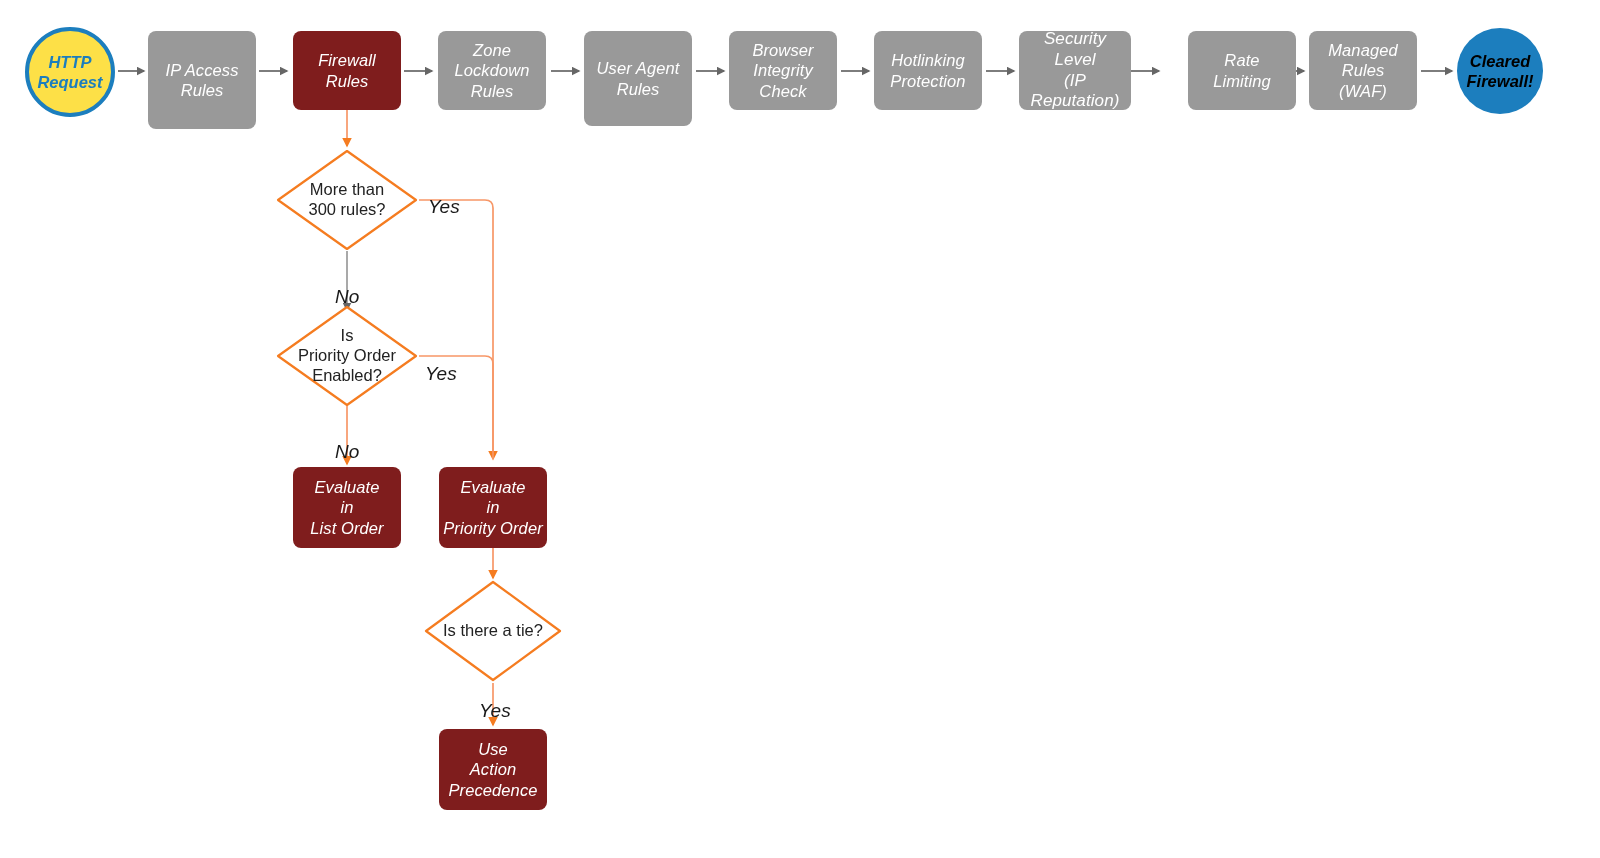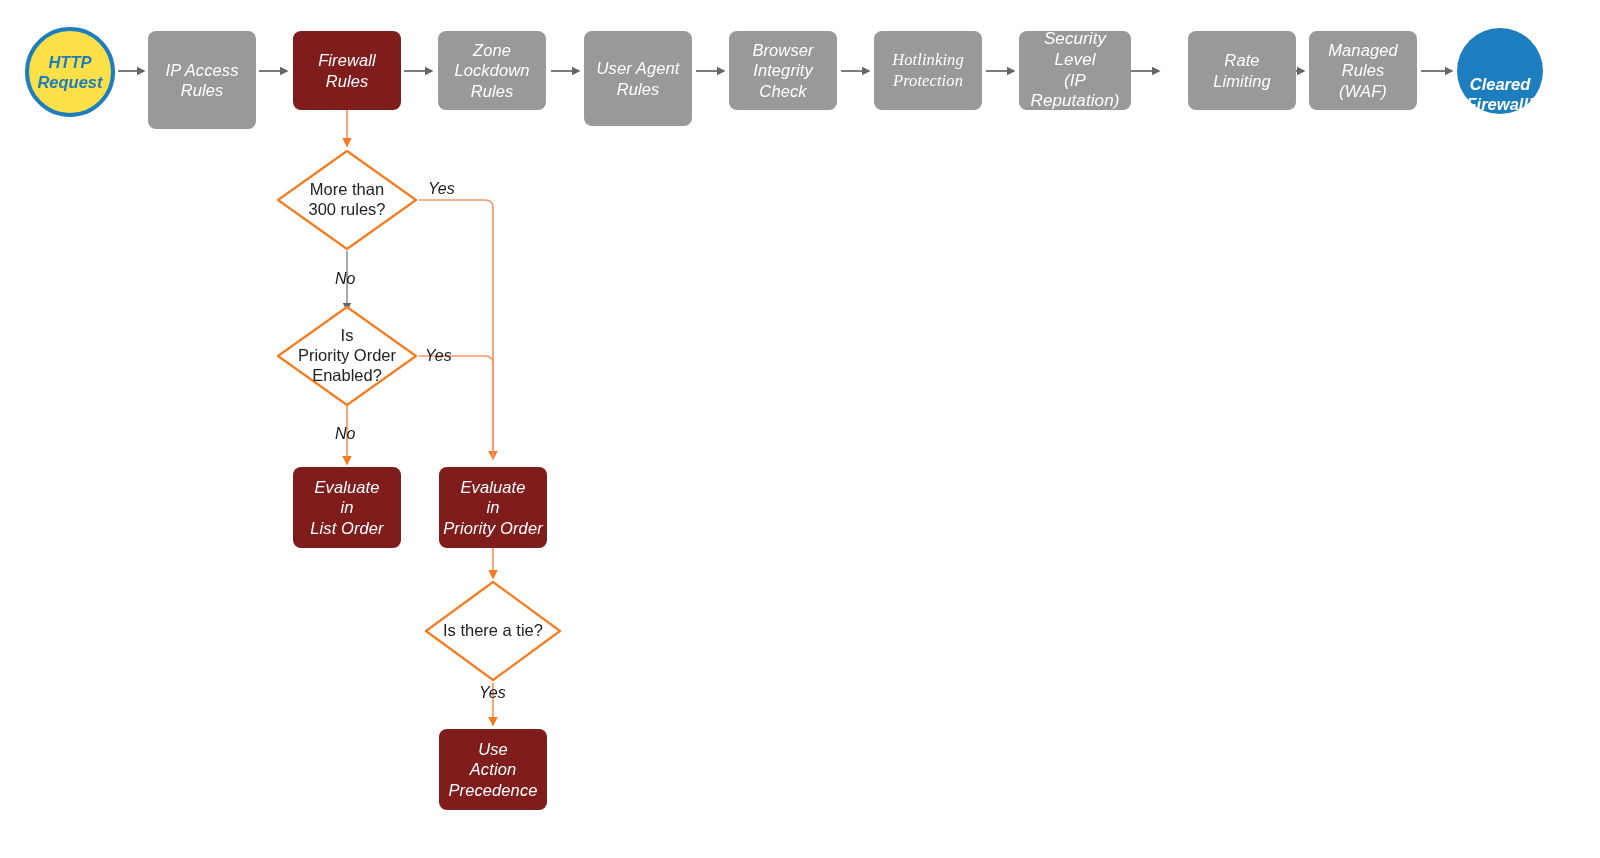--- a/index.html
+++ b/index.html
@@ -48,22 +48,21 @@
     font-weight: bold;
     font-size: 16.5px;
   }
   .term.hollow {
     background: #fde047;
     border: 4px solid #1C7EBE;
     color: #1C7EBE;
   }
   .term.filled {
     background: #1C7EBE;
-    color: #ffffff;
-    align-items: flex-end;
+    color: #000000;
   }
 
   
   .decision {
     position: absolute;
   }
   .decision .dia {
     position: absolute;
     left: 50%; top: 50%;
     width: 100%; height: 100%;
@@ -80,24 +79,25 @@
     text-align: center;
     white-space: pre-line;
     color: #222222;
     font-size: 16.5px;
     line-height: 1.2;
   }
 
   
   .edge-label {
     position: absolute;
-    font-size: 16px;
+    font-size: 19px;
     font-style: italic;
     color: #1a1a1a;
     white-space: nowrap;
+    margin-top: 16px;
   }
 </style>
 </head>
 <body>
 
 <svg id="canvas" viewBox="0 0 1600 858" xmlns="http://www.w3.org/2000/svg">
   <defs>
     <marker id="arrowGray" markerWidth="9" markerHeight="9" refX="7.5" refY="4.5" orient="auto" markerUnits="userSpaceOnUse">
       <path d="M0,0 L9,4.5 L0,9 z" fill="#666666"></path>
     </marker>
@@ -159,21 +159,21 @@
   <span>User Agent
 Rules</span>
 </div>
 
 <div class="node proc gray" style="left:729px; top:31px; width:108px; height:79px;">
   <span>Browser
 Integrity
 Check</span>
 </div>
 
-<div class="node proc gray" style="left:874px; top:31px; width:108px; height:79px;font-family:Liberation Serif, serif;">
+<div class="node proc gray" style="left:874px; top:31px; width:108px; height:79px;">
   <span>Hotlinking
 Protection</span>
 </div>
 
 <div class="node proc gray" style="left:1019px; top:31px; width:112px; height:79px; font-size:17px;">
   <span>Security
 Level
 (IP Reputation)</span>
 </div>
 

